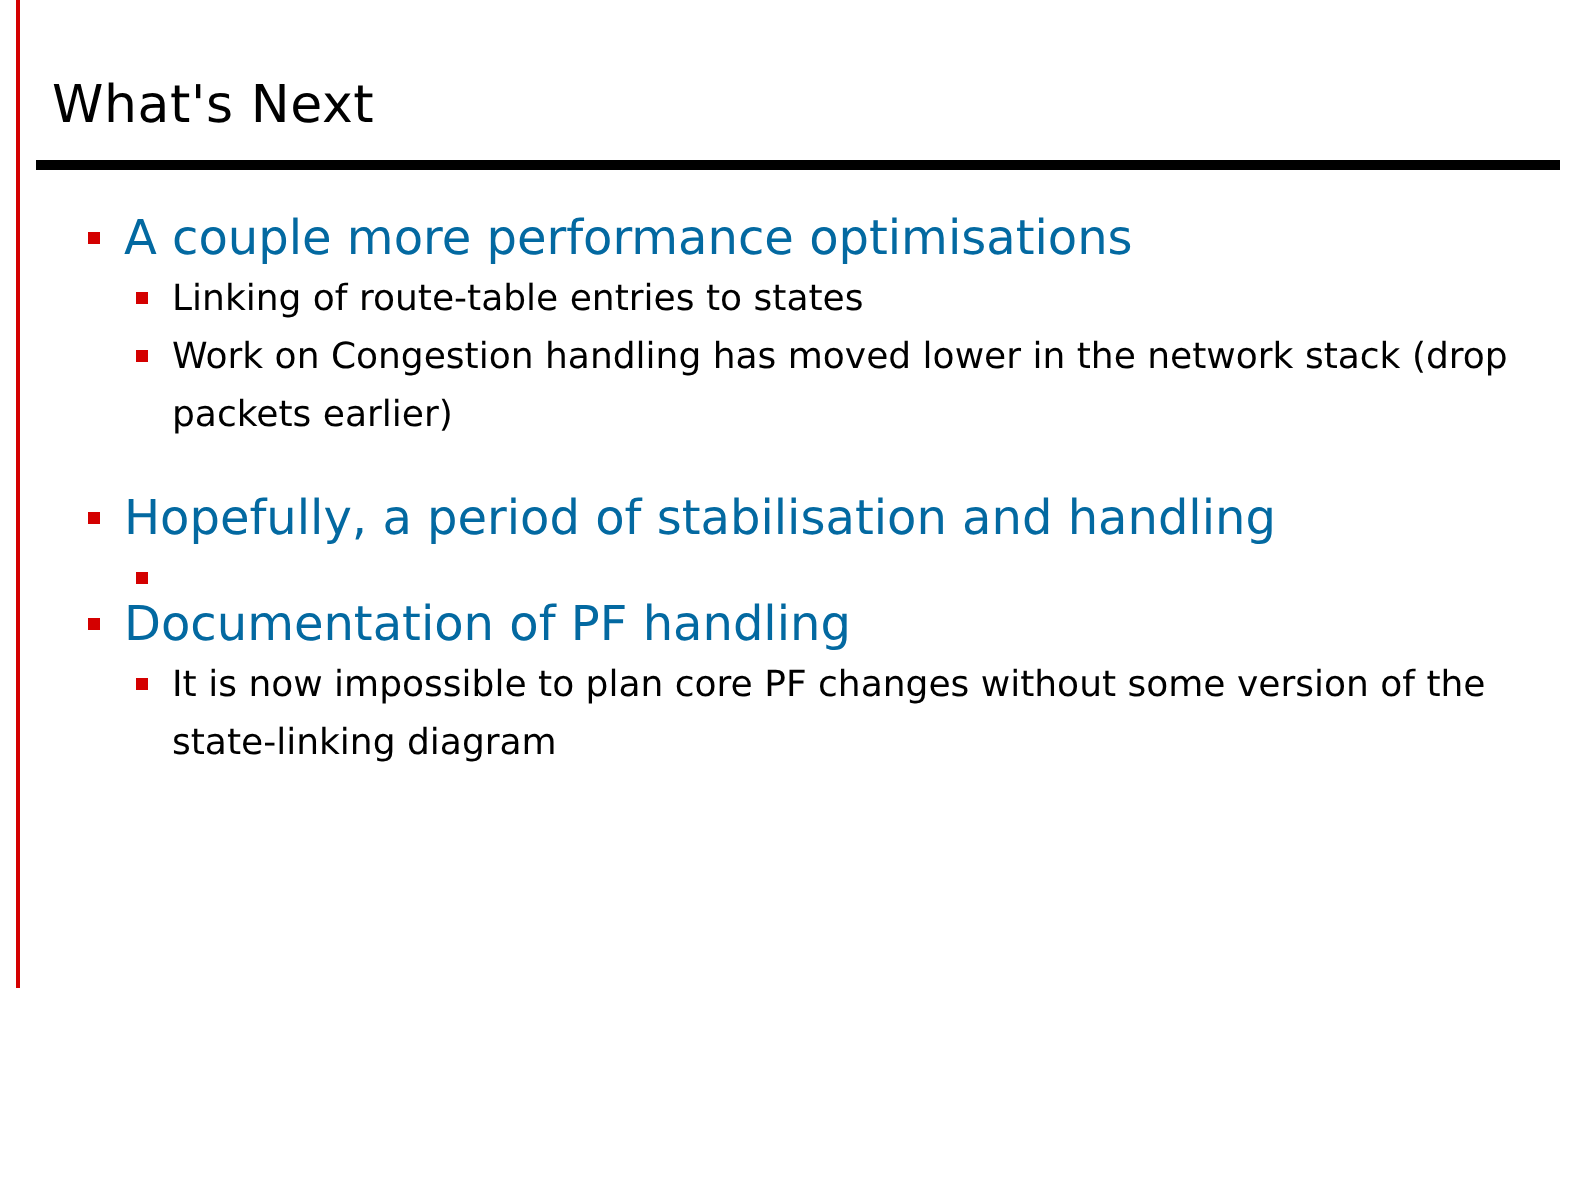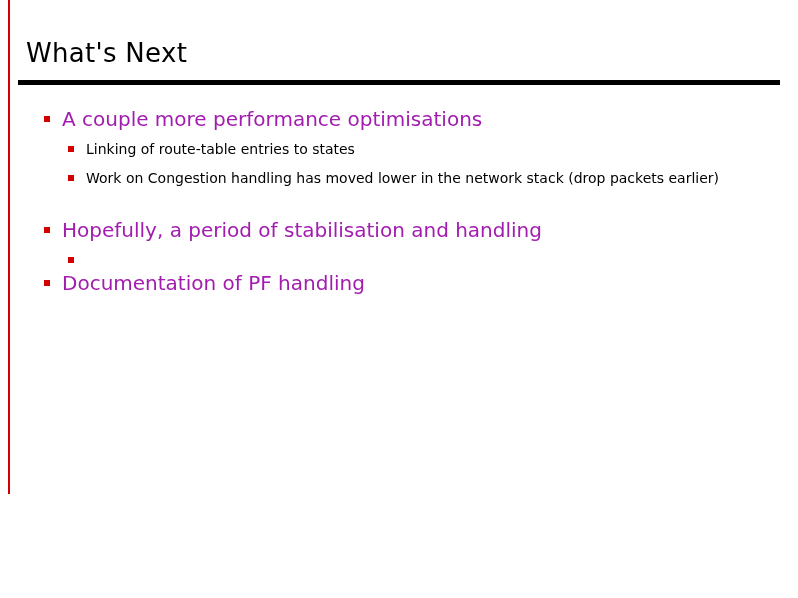--- a/index.html
+++ b/index.html
@@ -47,36 +47,36 @@
     left: 40px;
     top: 104px;
     width: 730px;
   }
   .group {
     margin-bottom: 0;
   }
   .bullet1 {
     position: relative;
     padding-left: 22px;
-    font-size: 20px;
+    font-size: 24px;
     line-height: 31px;
-    color: #a21caf;
+    color: #0369a1;
   }
   .bullet1 > .mark {
     position: absolute;
     left: 4px;
     top: 12px;
     width: 6px;
     height: 6px;
     background: #d40000;
   }
   .bullet2 {
     position: relative;
     padding-left: 46px;
-    font-size: 14px;
+    font-size: 18px;
     line-height: 29px;
     color: #000000;
   }
   .bullet2 > .mark {
     position: absolute;
     left: 28px;
     top: 11px;
     width: 6px;
     height: 6px;
     background: #d40000;
@@ -124,16 +124,20 @@
       </div>
     </div>
 
     <div class="spacer"></div>
 
     <div class="group">
       <div class="bullet1">
         <span class="mark"></span>
         <span>Documentation of PF handling</span>
       </div>
+      <div class="bullet2">
+        <span class="mark"></span>
+        <span>It is now impossible to plan core PF changes without some version of the state-linking diagram</span>
+      </div>
     </div>
 
   </div>
 </div>
 
 </body></html>

